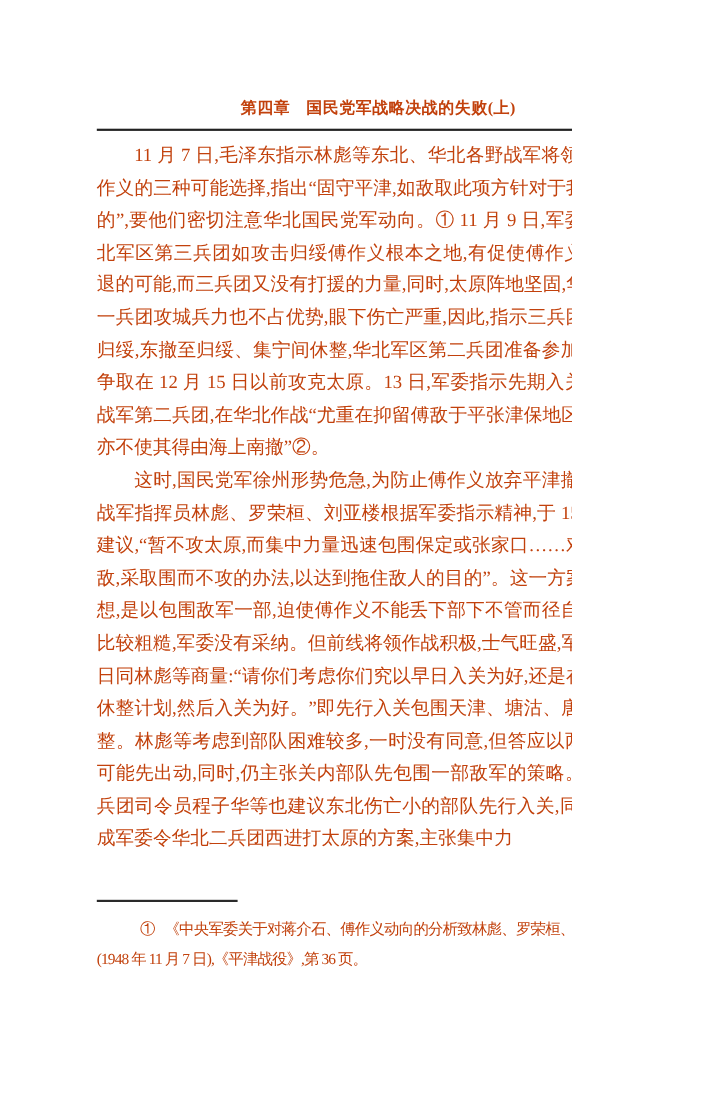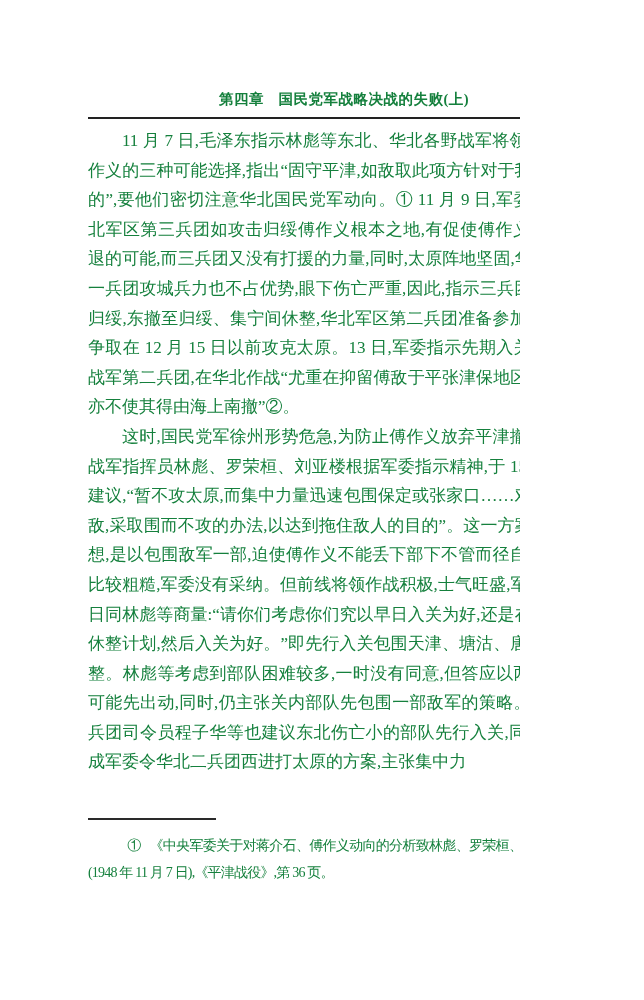--- a/index.html
+++ b/index.html
@@ -5,21 +5,21 @@
   html, body {
     margin: 0;
     padding: 0;
     background: #ffffff;
   }
   .page {
     position: relative;
     width: 520px;
     height: 1000px;
     background: #ffffff;
-    color: #15803d;
+    color: #c2410c;
     font-family: "Liberation Serif", "DejaVu Serif", serif;
     overflow: hidden;
   }
   
   .running-header {
     position: absolute;
     left: 88px;
     width: 512px;
     top: 88px;
     height: 22px;

